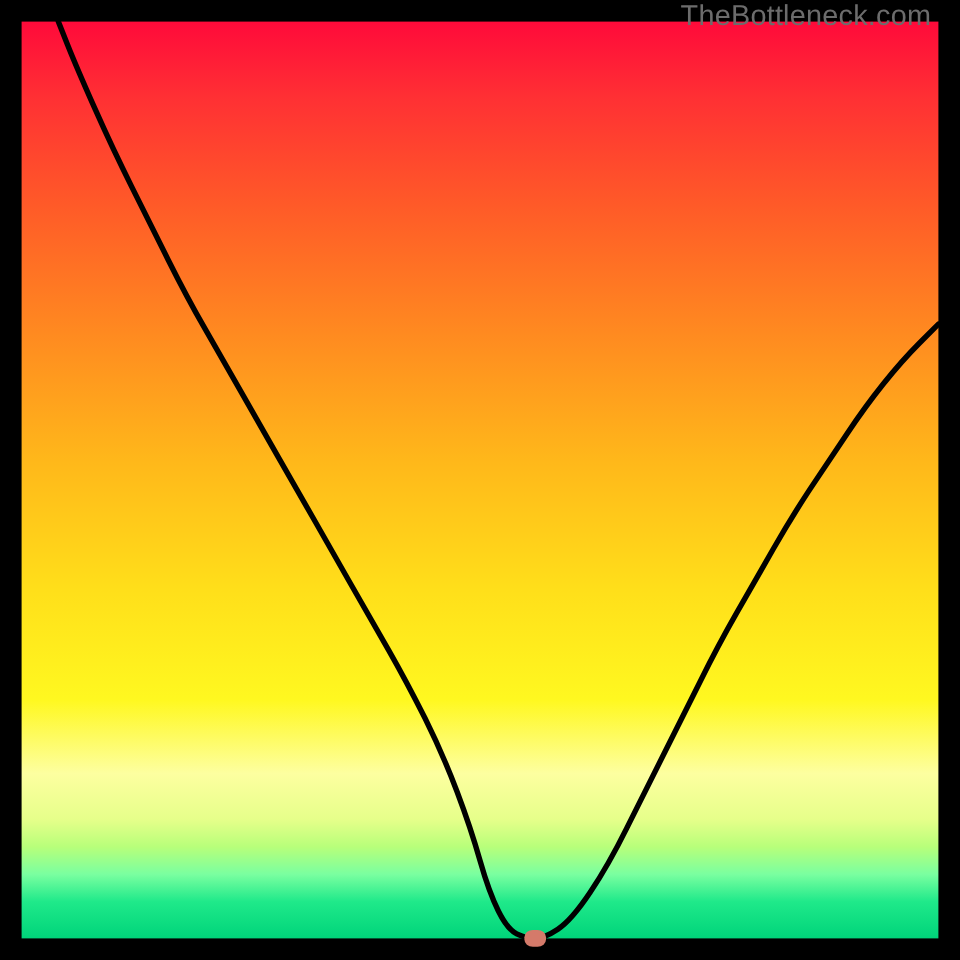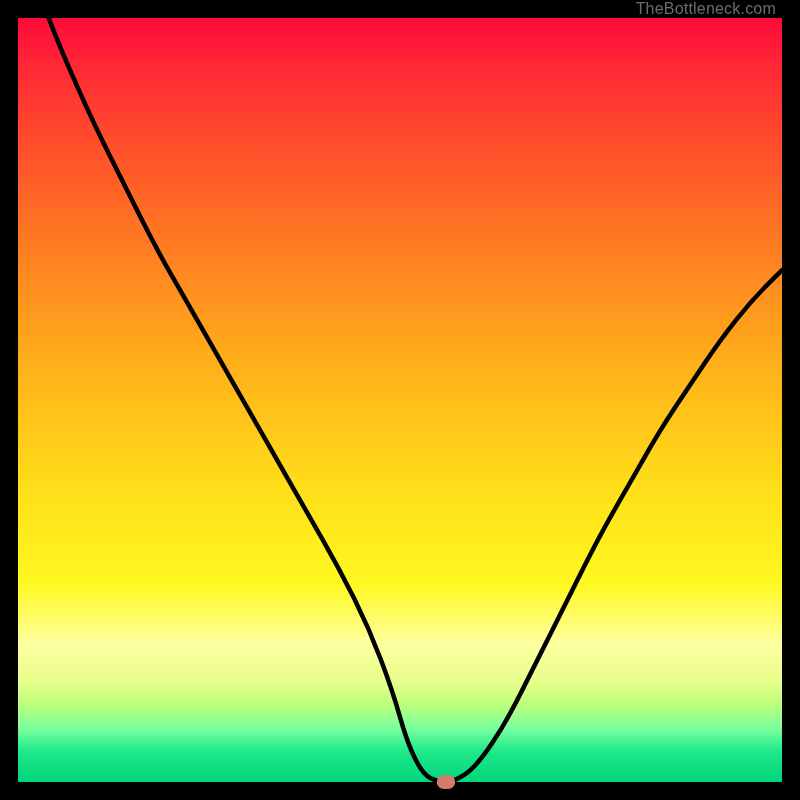--- a/index.html
+++ b/index.html
@@ -39,21 +39,21 @@
       #b8ff7a 90%,
       #7affa0 93%,
       #1fe98a 96%,
       #00d47a 100%
     );
   }
   .watermark {
     position: absolute;
     top: 0px;
     right: 24px;
-    font-size: 16px;
+    font-size: 24px;
     font-weight: 500;
     color: #6c6c6c;
     letter-spacing: 0.2px;
     user-select: none;
   }
   svg.curve {
     position: absolute;
     left: 0;
     top: 0;
     width: 764px;

